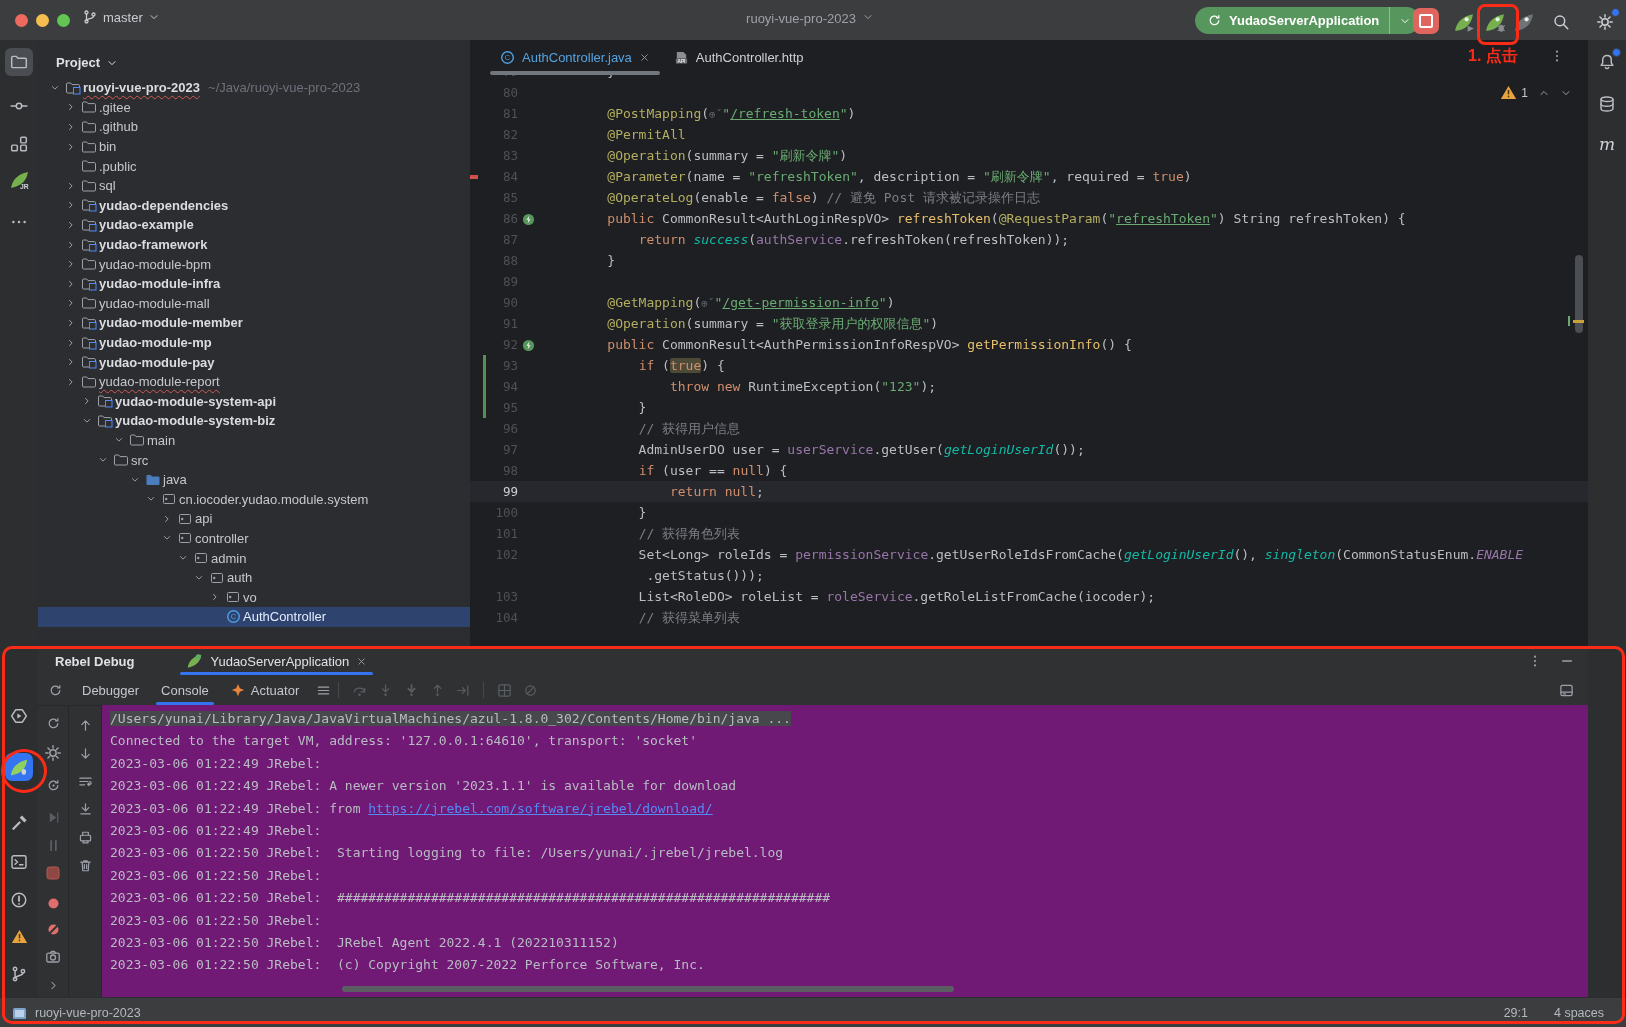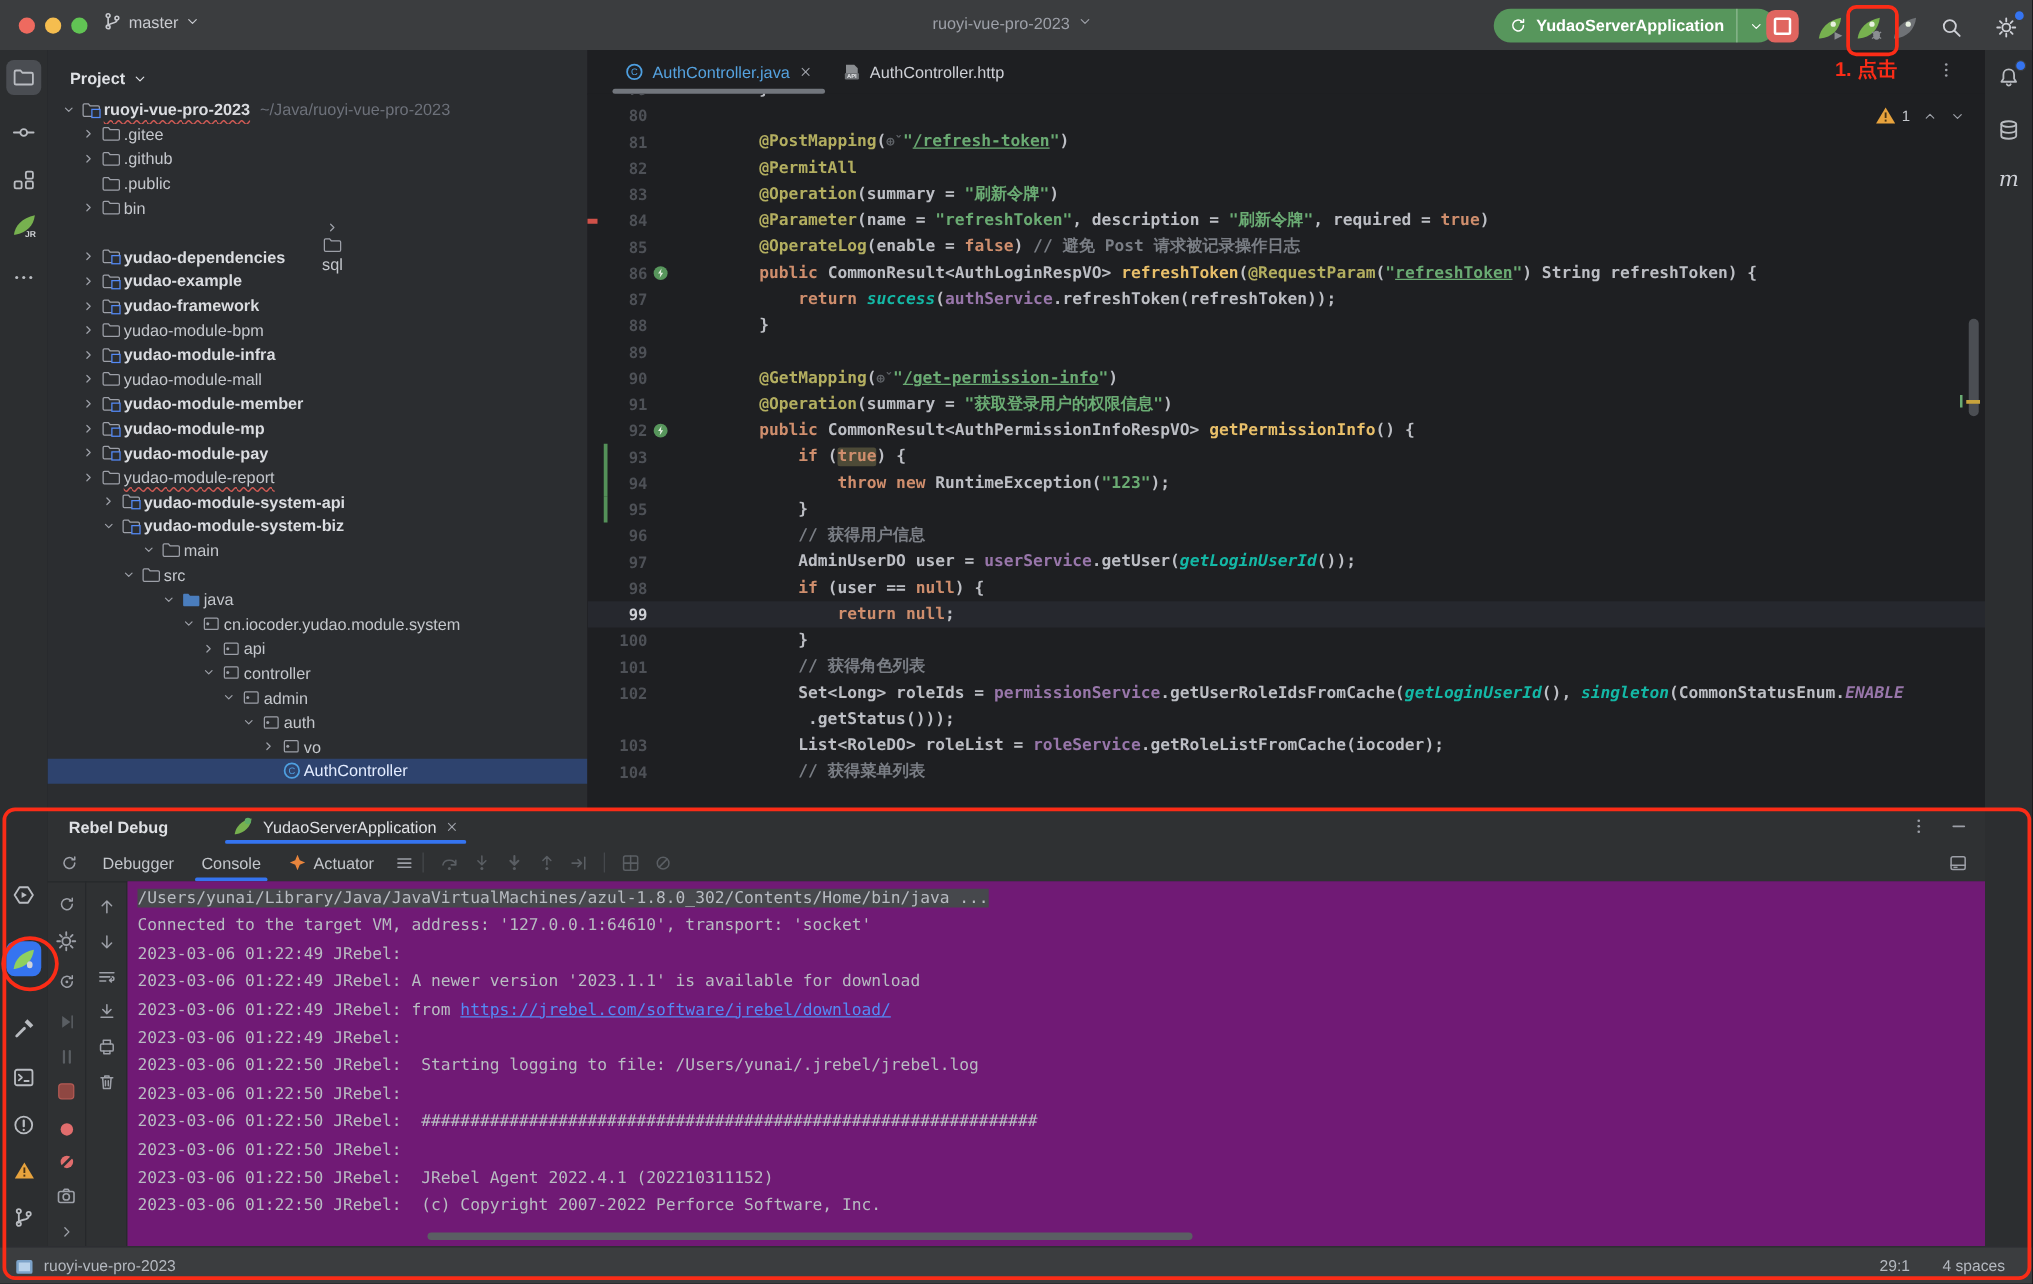--- a/index.html
+++ b/index.html
@@ -40,21 +40,21 @@
   
   .editor{position:absolute;left:470px;top:40px;right:38px;height:607px;background:#1e1f22;}
   .tabbar{position:absolute;left:0;top:0;right:0;height:35px;display:flex;align-items:stretch;padding-left:18px;border-bottom:1px solid #1e1f22;}
   .etab{position:relative;display:flex;align-items:center;gap:7px;padding:0 12px;}
   .etab .tlabel{color:#ced0d6;}
   .etab.active .tlabel{color:#55a2df;}
   .etab.active::after{content:"";position:absolute;left:2px;right:2px;bottom:0;height:4px;background:#72767d;border-radius:3px;}
   .tab-more{position:absolute;right:24px;top:9px;color:#9da0a8;}
   .inspect{position:absolute;right:16px;top:44px;display:flex;align-items:center;gap:10px;color:#9da0a8;font-size:12px;}
   .code-area{position:absolute;left:0;top:35px;right:0;bottom:0;overflow:hidden;}
-  #code-lines{position:absolute;top:-14px;left:0;right:0;font-weight:bold;}
+  #code-lines{position:absolute;top:-14px;left:0;right:0;}
   .crow{position:relative;height:21px;font-family:"DejaVu Sans Mono",monospace;font-size:13px;line-height:21px;}
   .crow.cur{background:#26282e;}
   .crow .ln{position:absolute;left:0;width:48px;text-align:right;color:#4e5157;font-size:12.5px;}
   .crow.cur .ln{color:#ced0d6;}
   .crow .gic{position:absolute;left:52px;top:3px;}
   .crow .cbar{position:absolute;left:13px;top:0;width:3px;height:21px;background:#549159;}
   .crow .ctext{position:absolute;left:106px;white-space:pre;}
   .redmark{position:absolute;left:-5px;top:9px;width:13px;height:4px;background:#cf5149;z-index:5;}
   .tk-d{color:#bcbec4}.tk-k{color:#cf8e6d}.tk-a{color:#b3ae60}.tk-s{color:#6aab73}
   .tk-sl{color:#6aab73;text-decoration:underline}.tk-c{color:#7a7e85}.tk-f{color:#9876aa}
@@ -329,42 +329,42 @@
             </svg>
           </span>
           <span class="ticn">
             <svg width="16" height="16" viewBox="0 0 16 16">
               <path d="M1.5 4c0-.6.4-1 1-1h3.2L7 4.6h6.5c.6 0 1 .4 1 1V12c0 .6-.4 1-1 1h-11c-.6 0-1-.4-1-1z" fill="none" stroke="#9da0a8"></path>
             </svg>
           </span>
           <span class="lbl">.github</span>
         </div>
         <div class="tree-row" style="padding-left: 24px;">
+          <span class="chev">
+            <svg width="12" height="12" viewBox="0 0 16 16" fill="none" stroke="currentColor" stroke-width="1.3" stroke-linecap="round" stroke-linejoin="round">
+              <path d="M6 4.5L9.5 8 6 11.5"></path>
+            </svg>
+          </span>
+          <span class="ticn">
+            <svg width="16" height="16" viewBox="0 0 16 16">
+              <path d="M1.5 4c0-.6.4-1 1-1h3.2L7 4.6h6.5c.6 0 1 .4 1 1V12c0 .6-.4 1-1 1h-11c-.6 0-1-.4-1-1z" fill="none" stroke="#9da0a8"></path>
+            </svg>
+          </span>
+          <span class="lbl">bin</span>
+        </div>
+        <div class="tree-row" style="padding-left: 24px;">
           <span class="chev"></span>
           <span class="ticn">
             <svg width="16" height="16" viewBox="0 0 16 16">
               <path d="M1.5 4c0-.6.4-1 1-1h3.2L7 4.6h6.5c.6 0 1 .4 1 1V12c0 .6-.4 1-1 1h-11c-.6 0-1-.4-1-1z" fill="none" stroke="#9da0a8"></path>
             </svg>
           </span>
           <span class="lbl">.public</span>
         </div>
         <div class="tree-row" style="padding-left: 24px;">
-          <span class="chev">
-            <svg width="12" height="12" viewBox="0 0 16 16" fill="none" stroke="currentColor" stroke-width="1.3" stroke-linecap="round" stroke-linejoin="round">
-              <path d="M6 4.5L9.5 8 6 11.5"></path>
-            </svg>
-          </span>
-          <span class="ticn">
-            <svg width="16" height="16" viewBox="0 0 16 16">
-              <path d="M1.5 4c0-.6.4-1 1-1h3.2L7 4.6h6.5c.6 0 1 .4 1 1V12c0 .6-.4 1-1 1h-11c-.6 0-1-.4-1-1z" fill="none" stroke="#9da0a8"></path>
-            </svg>
-          </span>
-          <span class="lbl">bin</span>
-        </div>
-        <div class="tree-row" style="padding-left: 24px; flex-direction: column;">
           <span class="chev">
             <svg width="12" height="12" viewBox="0 0 16 16" fill="none" stroke="currentColor" stroke-width="1.3" stroke-linecap="round" stroke-linejoin="round">
               <path d="M6 4.5L9.5 8 6 11.5"></path>
             </svg>
           </span>
           <span class="ticn">
             <svg width="16" height="16" viewBox="0 0 16 16">
               <path d="M1.5 4c0-.6.4-1 1-1h3.2L7 4.6h6.5c.6 0 1 .4 1 1V12c0 .6-.4 1-1 1h-11c-.6 0-1-.4-1-1z" fill="none" stroke="#9da0a8"></path>
             </svg>
           </span>

